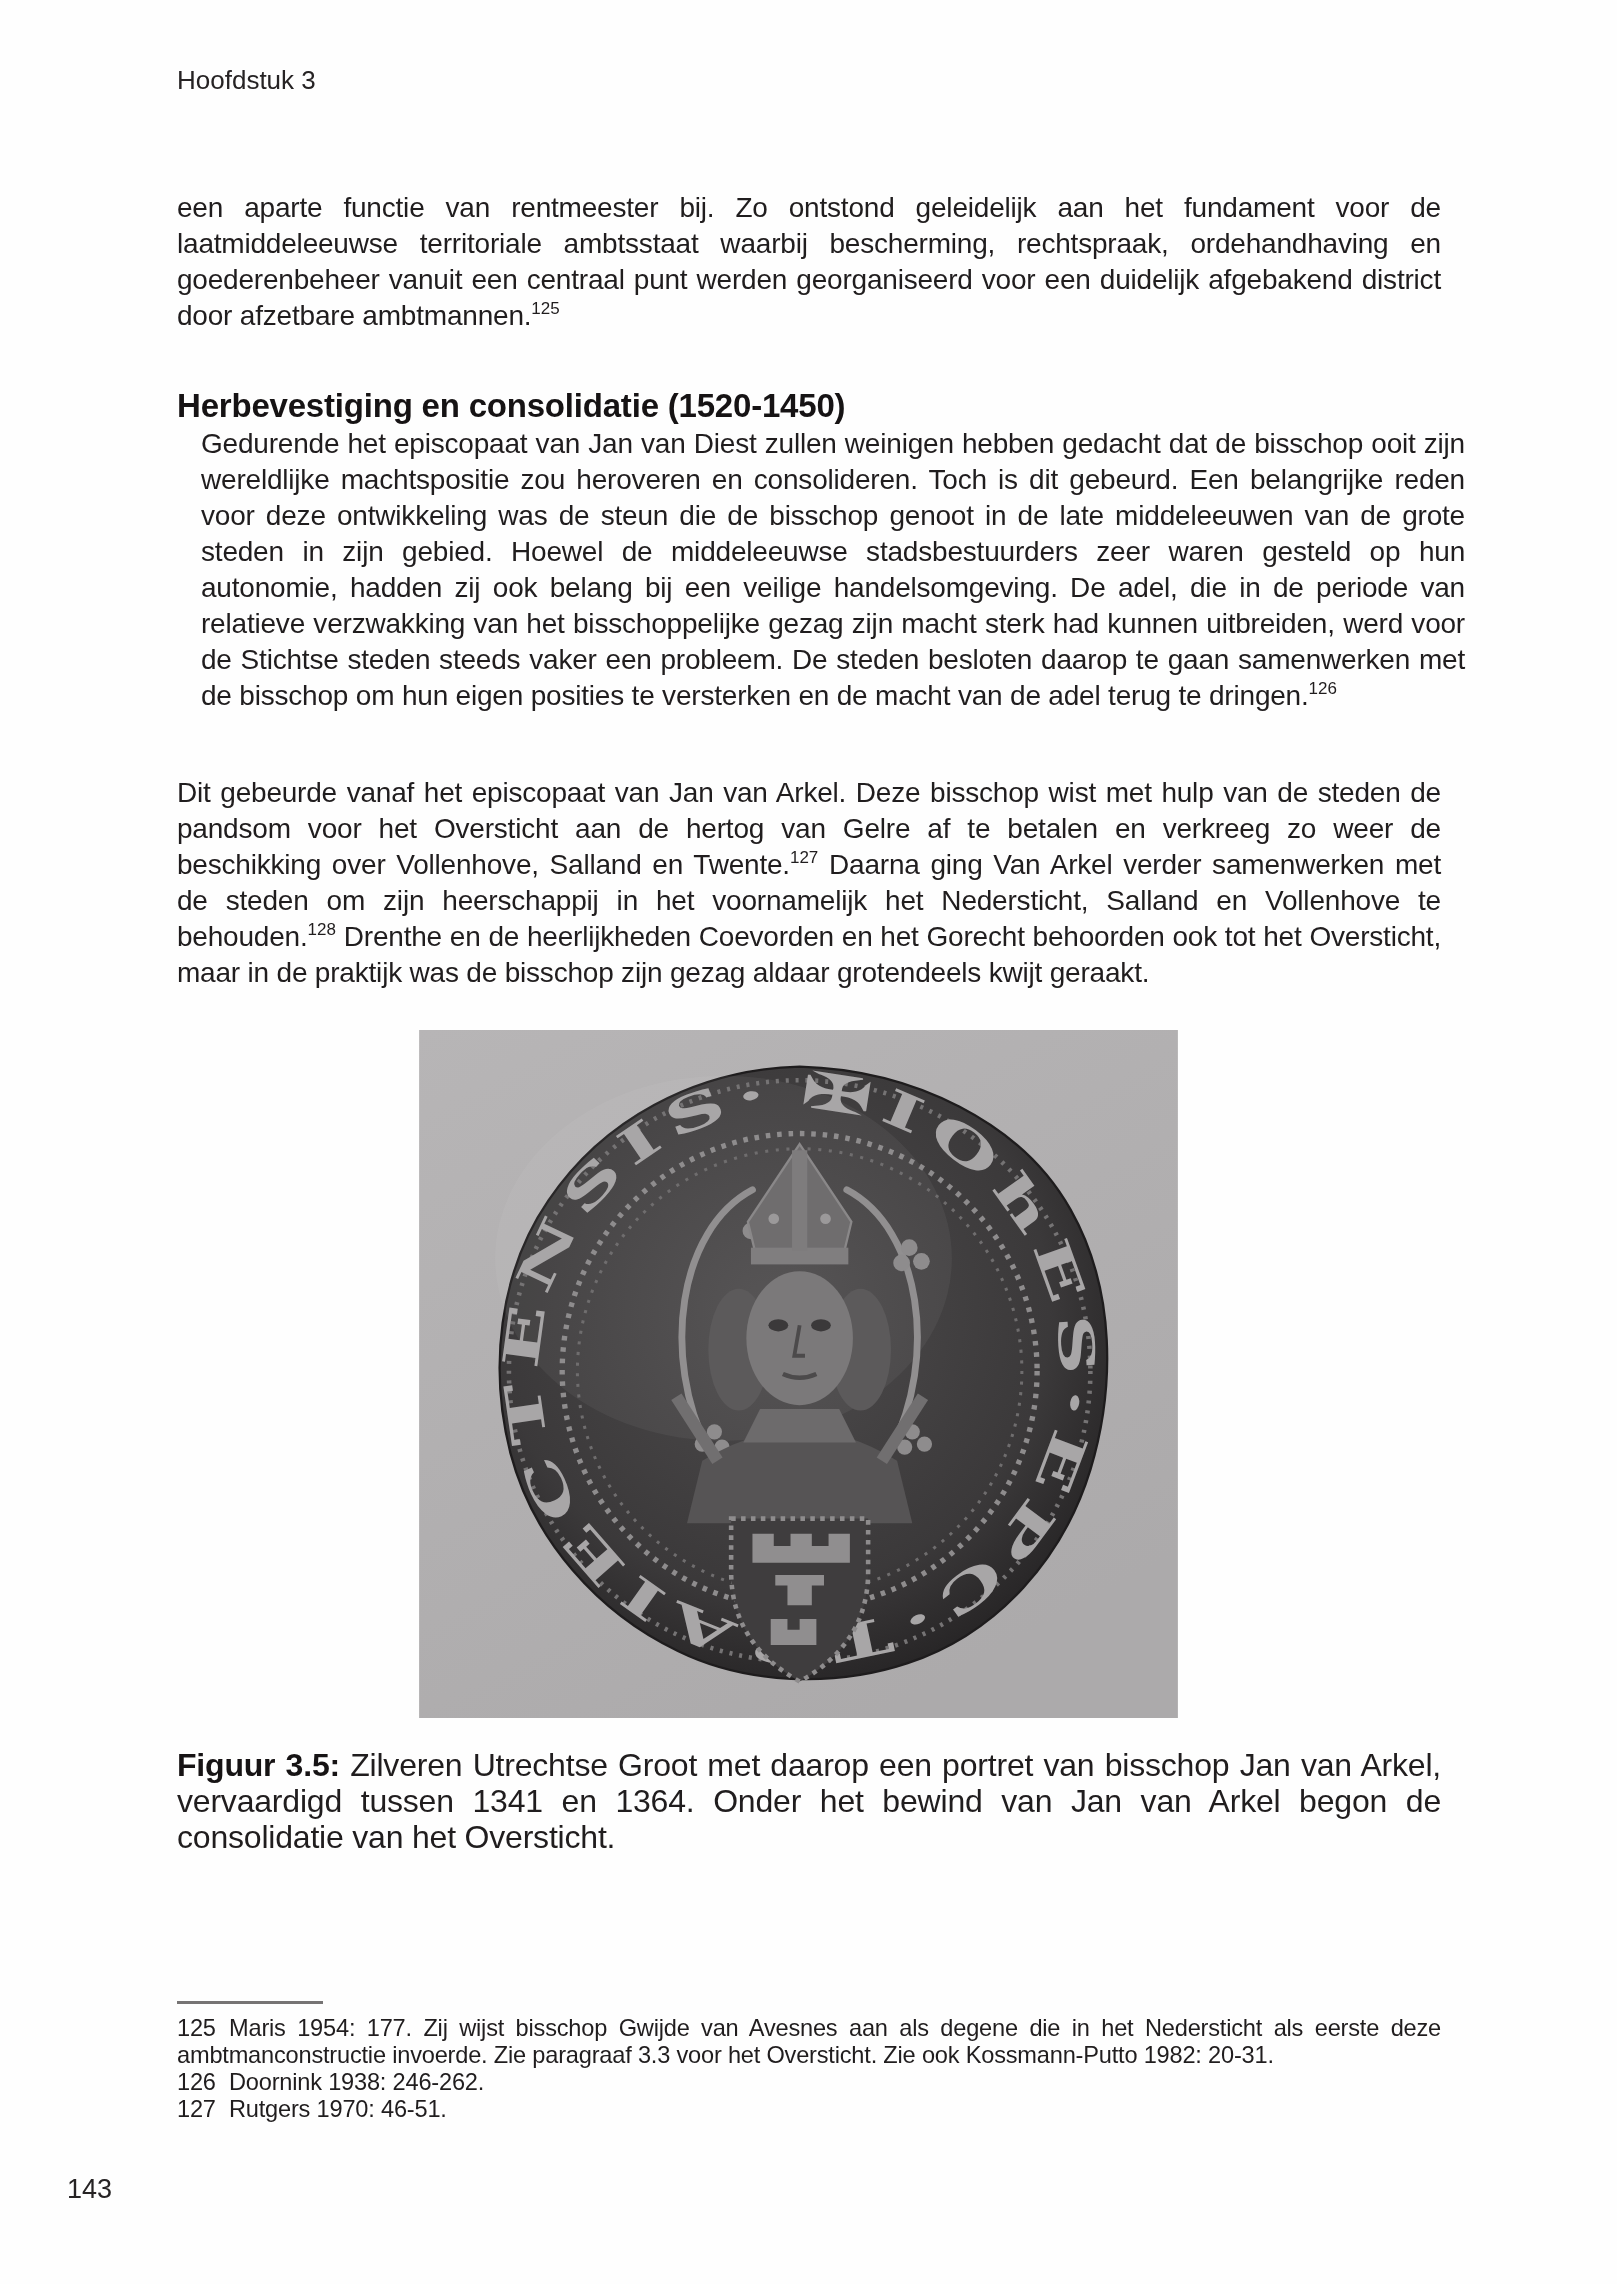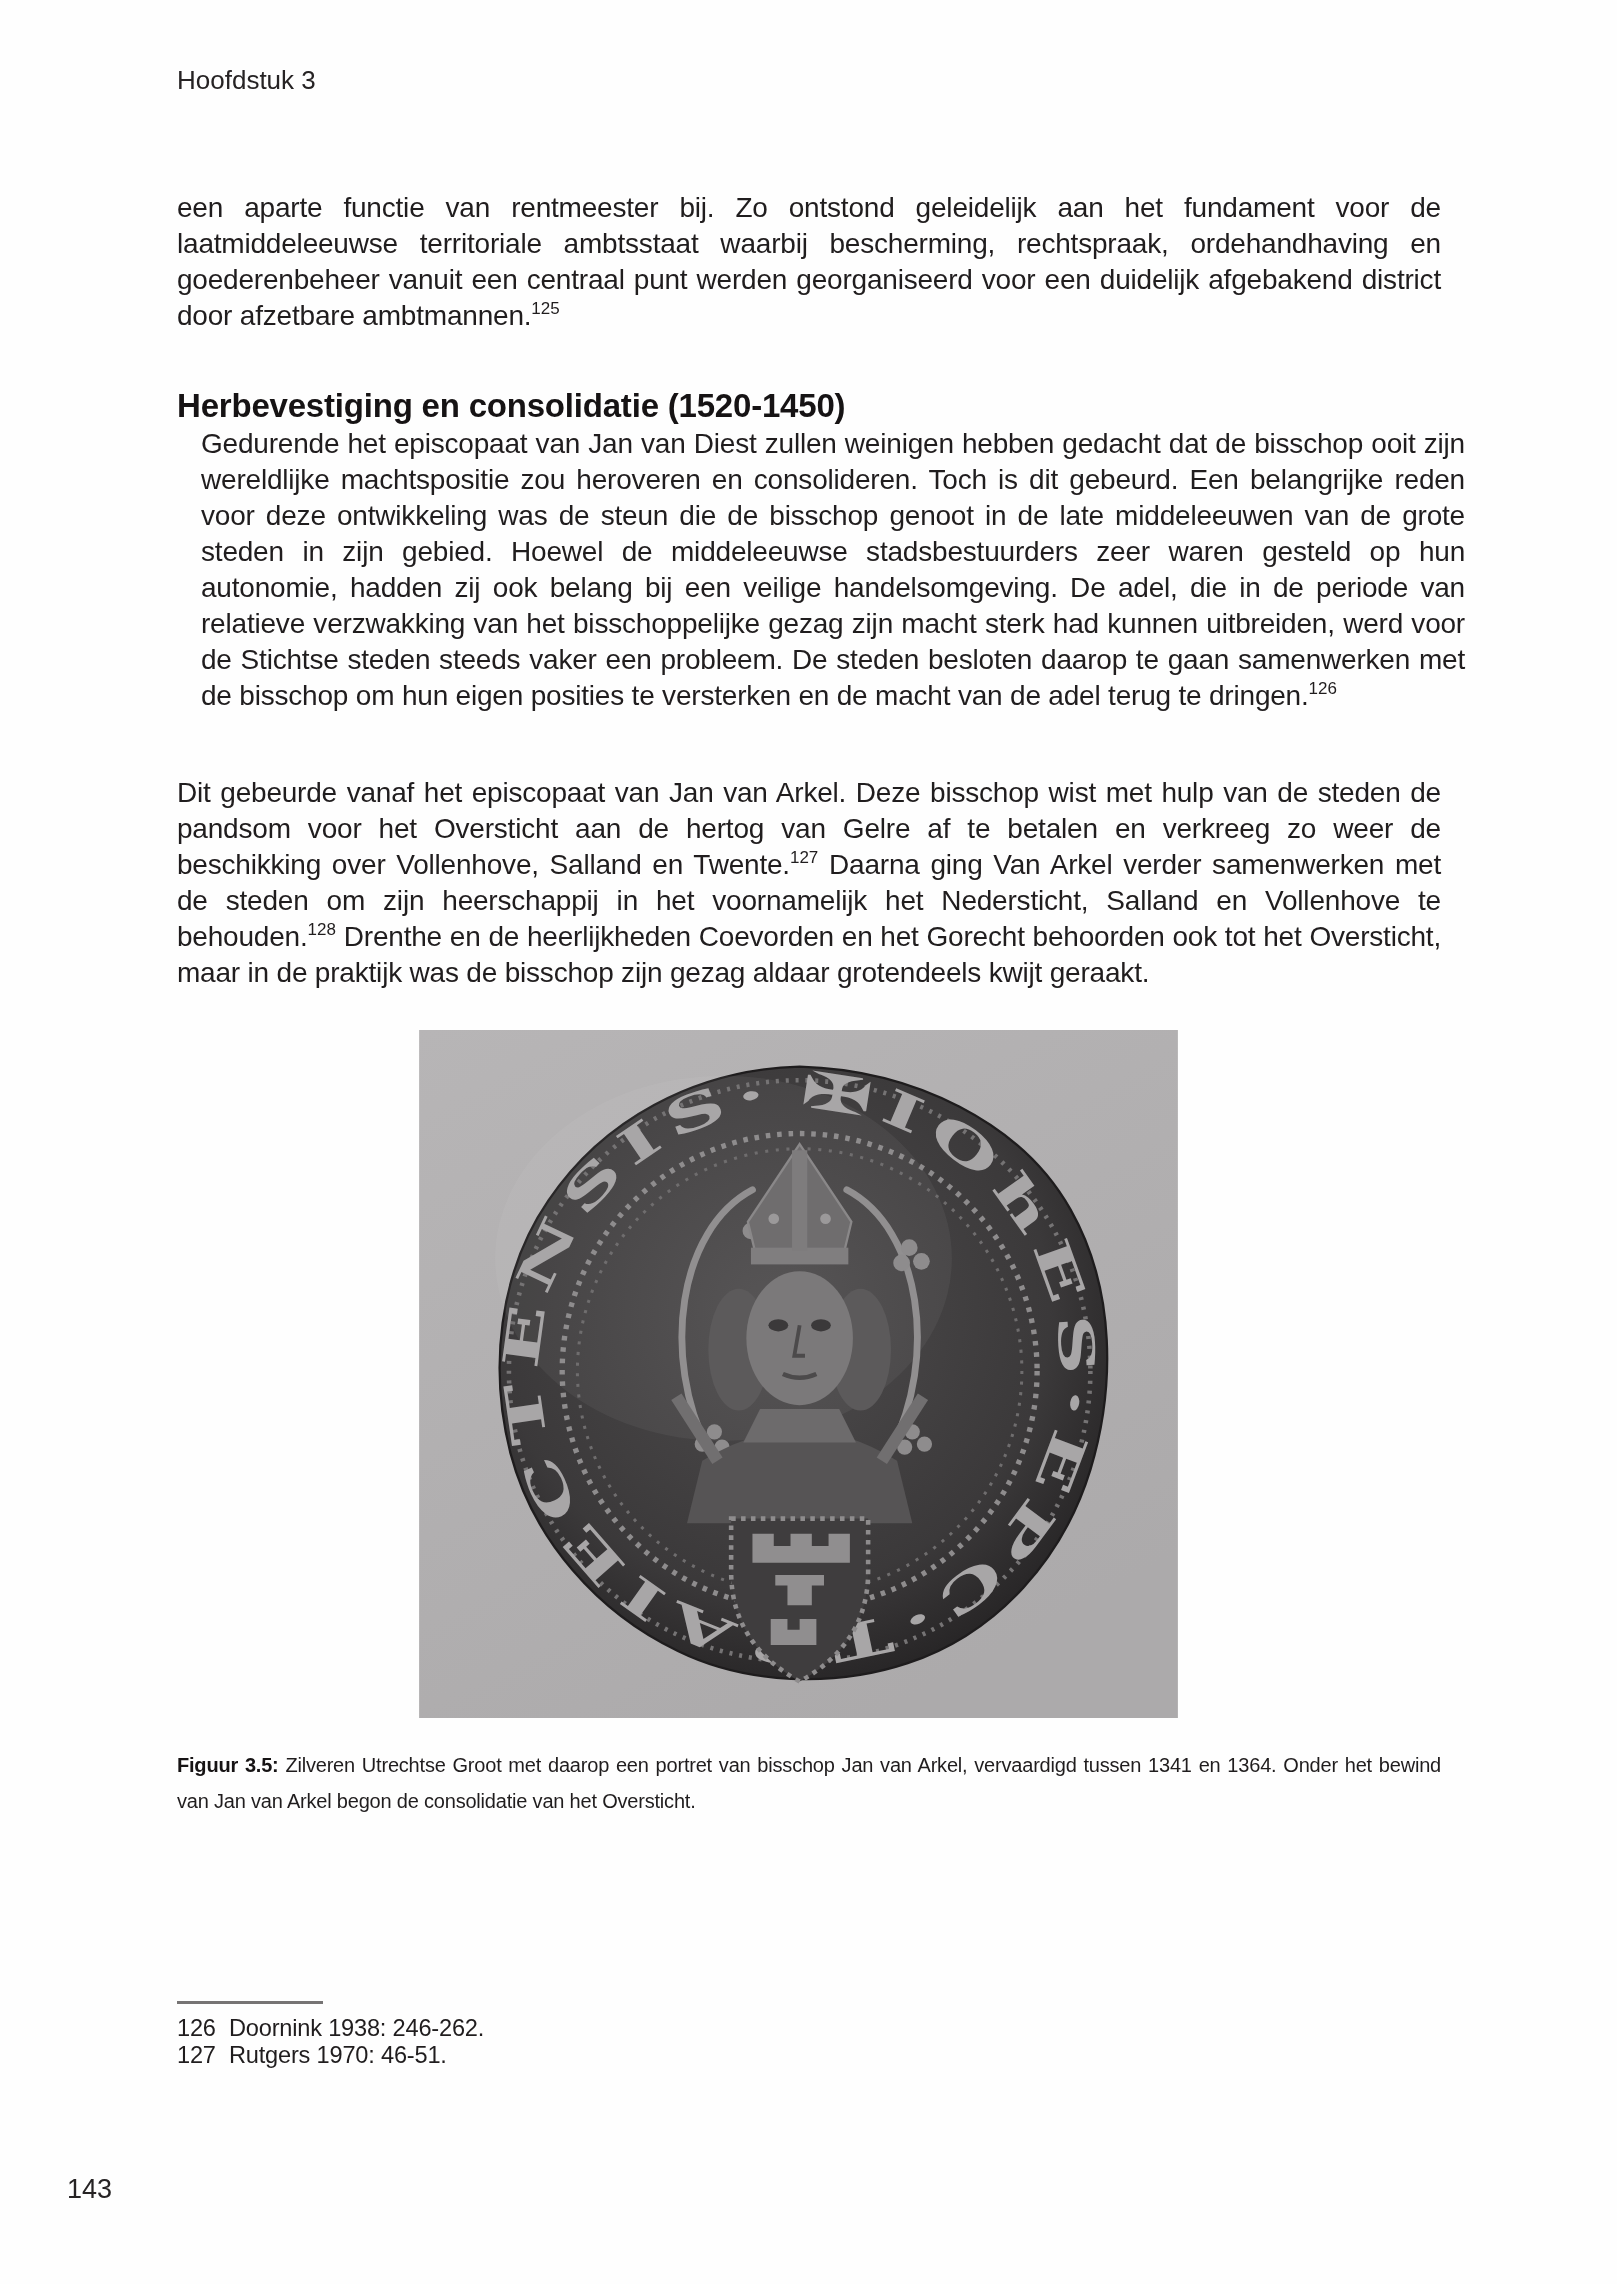--- a/index.html
+++ b/index.html
@@ -35,21 +35,21 @@
     position:relative;top:-11.4px;letter-spacing:0;
   }
   .figure{position:absolute;top:1030px;left:0;width:1264px;margin:0;}
   .photo{
     margin-left:242px;width:759px;height:688px;
     display:block;
   }
   .photo svg{display:block;width:759px;height:688px;}
   .caption{
     margin-top:29px;
-    font-size:20px;line-height:36px;letter-spacing:-0.2px;
+    font-size:32px;line-height:36px;letter-spacing:-0.2px;
     text-align:justify;color:#201d1e;
   }
   .caption b{font-weight:bold;color:#161314;}
   .footnotes{position:absolute;top:2001px;left:0;width:1264px;}
   .fn-rule{width:146px;height:3px;background:#767474;margin:0 0 10.7px 0;}
   .fn{
     font-size:23.6px;line-height:27px;letter-spacing:-0.2px;
     color:#201d1e;
   }
   .fn.justified{text-align:justify;}
@@ -169,20 +169,21 @@
             <path d="M 468 716 h64 v14 h-16 v26 h-32 v-26 h-16 Z" fill="#908e8f"></path>
             <path d="M 462 774 h22 v14 h16 v-14 h22 v34 h-60 Z" fill="#908e8f"></path>
           </g>
         </svg>
       </div>
       <figcaption class="caption"><b>Figuur 3.5:</b><span> Zilveren Utrechtse Groot met daarop een portret van bisschop Jan van Arkel, vervaardigd tussen 1341 en 1364. Onder het bewind van Jan van Arkel begon de consolidatie van het Oversticht.</span></figcaption>
     </figure>
 
     <div class="footnotes">
       <div class="fn-rule"></div>
+      <div class="fn justified"><span class="fn-num">125</span><span>Maris 1954: 177. Zij wijst bisschop Gwijde van Avesnes aan als degene die in het Nedersticht als eerste deze ambtmanconstructie invoerde. Zie paragraaf 3.3 voor het Oversticht. Zie ook Kossmann-Putto 1982: 20-31.</span></div>
       <div class="fn"><span class="fn-num">126</span><span>Doornink 1938: 246-262.</span></div>
       <div class="fn"><span class="fn-num">127</span><span>Rutgers 1970: 46-51.</span></div>
     </div>
 
   </div>
 
   <div class="page-number">143</div>
 
 </div>
 

